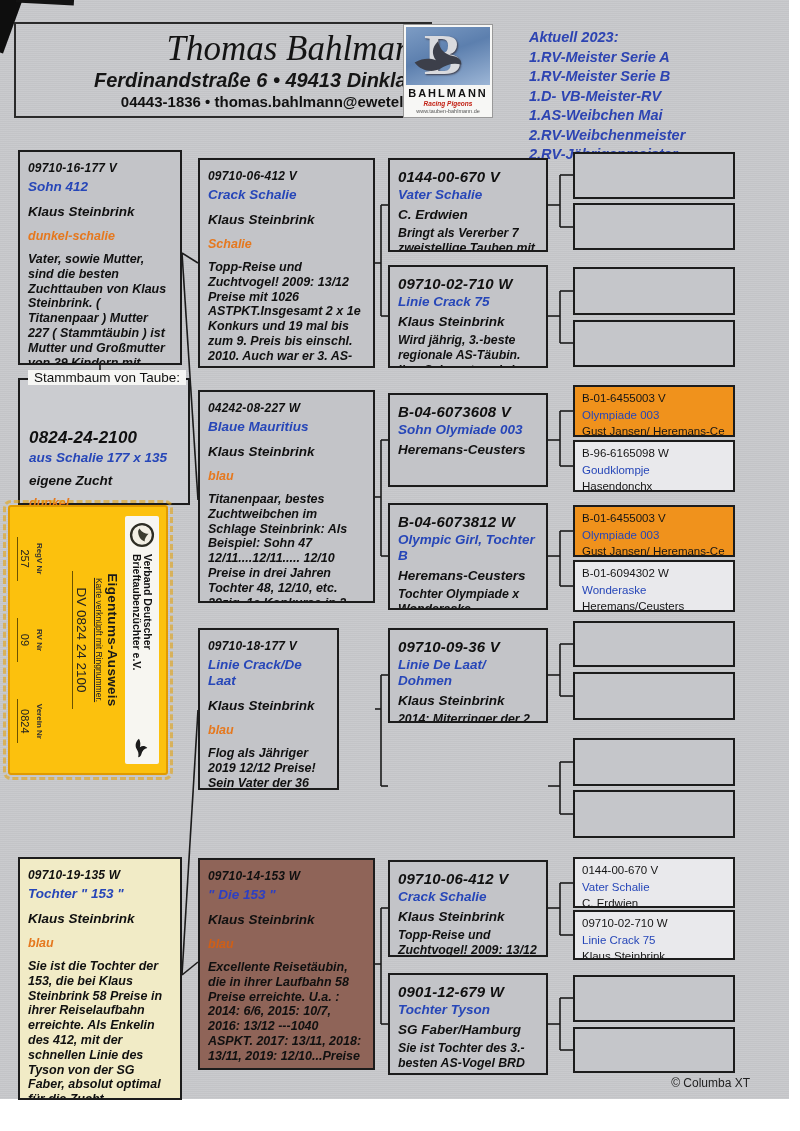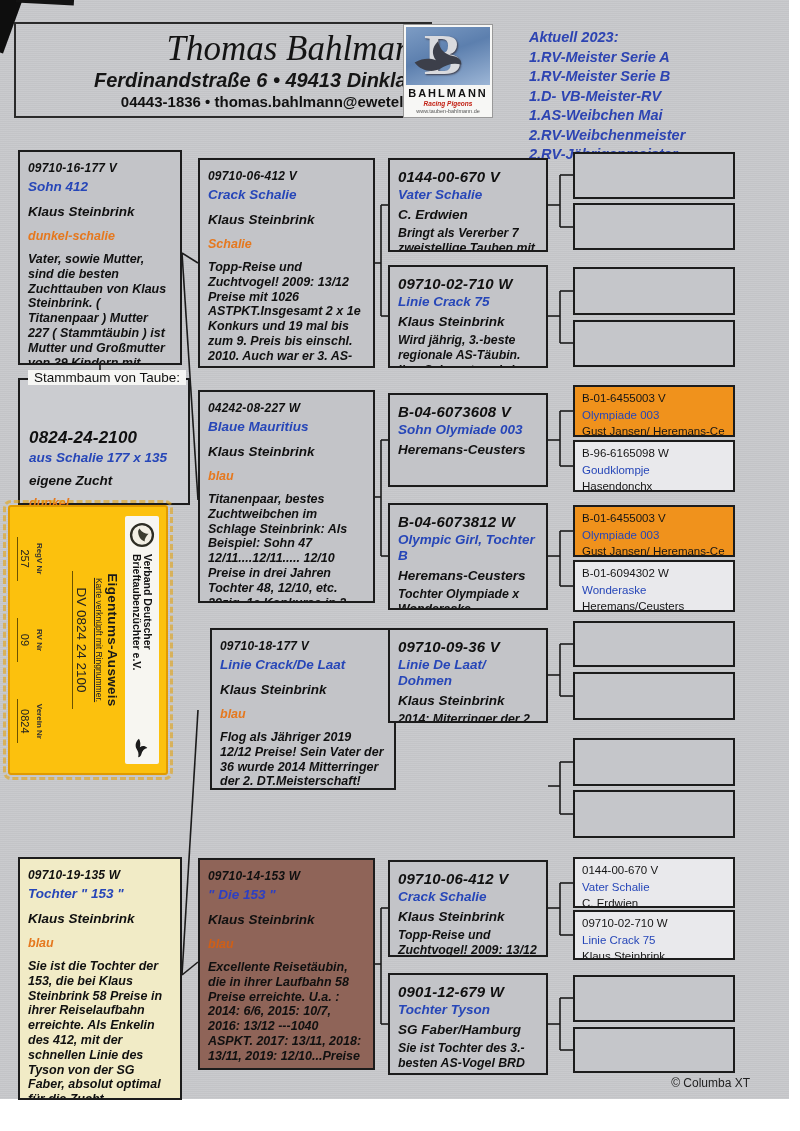--- a/index.html
+++ b/index.html
@@ -232,21 +232,21 @@
     <div class="pcolor">Schalie</div>
     <div class="desc">Topp-Reise und Zuchtvogel! 2009: 13/12 Preise mit 1026 ASTPKT.Insgesamt 2 x 1e Konkurs und 19 mal bis zum 9. Preis bis einschl. 2010. Auch war er 3. AS-VOGEL.....</div>
   </div>
   <div class="box" style="left:198px;top:390px;width:177px;height:213px">
     <div class="ring">04242-08-227 W</div>
     <div class="pname">Blaue Mauritius</div>
     <div class="breeder">Klaus Steinbrink</div>
     <div class="pcolor">blau</div>
     <div class="desc">Titanenpaar, bestes Zuchtweibchen im Schlage Steinbrink: Als Beispiel: Sohn 47 12/11....12/11..... 12/10 Preise in drei Jahren Tochter 48, 12/10, etc. 39zig, 1e Konkurse in 3 Generationen sind</div>
   </div>
-  <div class="box" style="left:210px;top:628px;width:186px;height:162px">
+  <div class="box" style="left:198px;top:628px;width:141px;height:162px">
     <div class="ring">09710-18-177 V</div>
     <div class="pname">Linie Crack/De Laat</div>
     <div class="breeder">Klaus Steinbrink</div>
     <div class="pcolor">blau</div>
     <div class="desc">Flog als Jähriger 2019 12/12 Preise! Sein Vater der 36 wurde 2014 Mitterringer der 2. DT.Meisterschaft!</div>
   </div>
   <div class="box brown" style="left:198px;top:858px;width:177px;height:212px">
     <div class="ring">09710-14-153 W</div>
     <div class="pname">" Die 153 "</div>
     <div class="breeder">Klaus Steinbrink</div>

